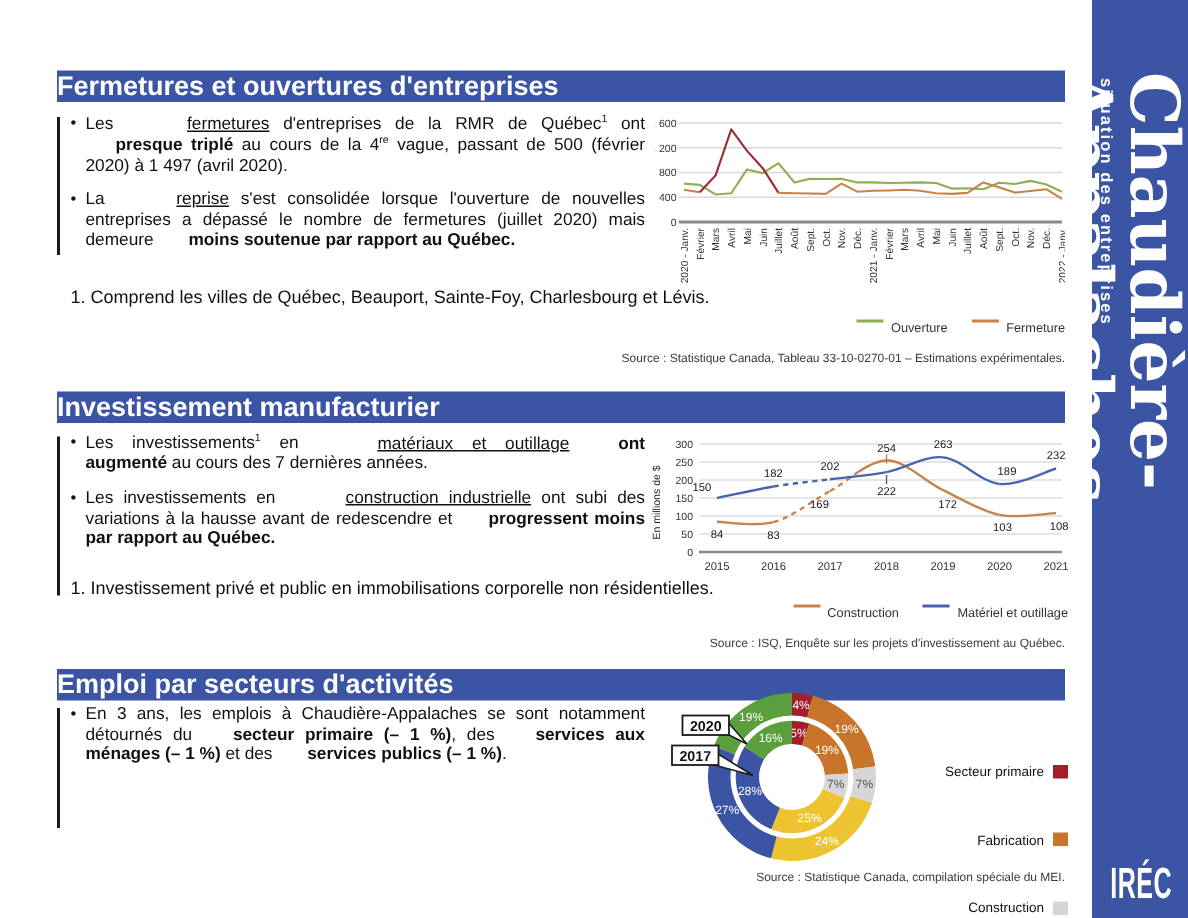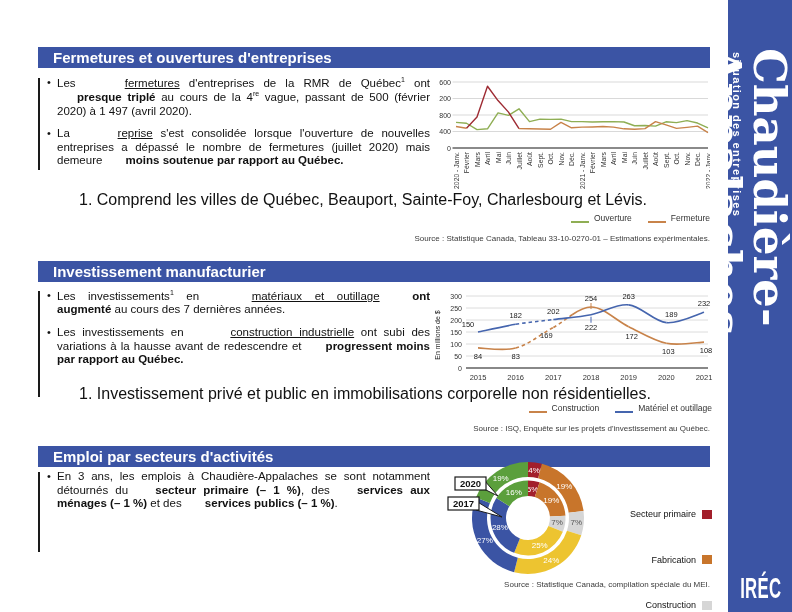--- a/index.html
+++ b/index.html
@@ -20,34 +20,34 @@
     font-weight:bold; font-size:11px; letter-spacing:1.4px; color:#fff;
   }
   .irec-logo {
     position:absolute; bottom:6px; left:0; width:100%; text-align:center;
     color:#fff; font-weight:bold; font-size:27px; letter-spacing:0.5px;
     transform:scale(0.62,1.08); transform-origin:center bottom;
   }
   
   .hdr {
     position:absolute; left:38px; width:672px; height:21px; background:#3B54A4;
-    color:#fff; font-weight:bold; font-size:15px; line-height:21px; padding-left:15px;
+    color:#fff; font-weight:bold; font-size:18px; line-height:21px; 
   }
   .vline { position:absolute; left:38px; width:2px; background:#1a1a1a; }
   .bullets { position:absolute; left:47px; width:383px; font-size:11.5px; line-height:1.18; text-align:justify; }
   .bullet { position:relative; padding-left:10px; margin-bottom:9px; }
   .bullet::before { content:"\2022"; position:absolute; left:0; top:0; font-size:11px; }
   .bullet .b { font-weight:bold;padding-left:20px; }
   .bullet .u { text-decoration:underline;margin-left:40px; }
   .bullet sup { font-size:7px; }
-  .footnote { position:absolute; left:47px; font-size:16px;margin-left:32px; }
+  .footnote { position:absolute; left:47px; font-size:12px; }
   .source { position:absolute; right:82px; font-size:8px; color:#3a3a3a; }
   
   .legend-row { position:absolute; display:flex; justify-content:flex-end; align-items:center; gap:16px; }
-  .legend-item { display:flex; align-items:flex-end; gap:5px; font-size:8.5px; color:#333; }
+  .legend-item { display:flex; align-items:flex-start; gap:5px; font-size:8.5px; color:#333; }
   .legend-swatch { width:18px; height:2px; display:inline-block; }
   
   .dlegend { position:absolute; right:80px; top:474px; }
   .dlegend-row { display:flex; justify-content:flex-end; align-items:center; font-size:9px; color:#111; height:10.6px;margin-top:35px; }
   .dlegend-sq { width:10px; height:9px; margin-left:6px; display:inline-block; }
   svg text { font-family:"Liberation Sans","DejaVu Sans",sans-serif; }
 </style>
 </head>
 <body>
 

